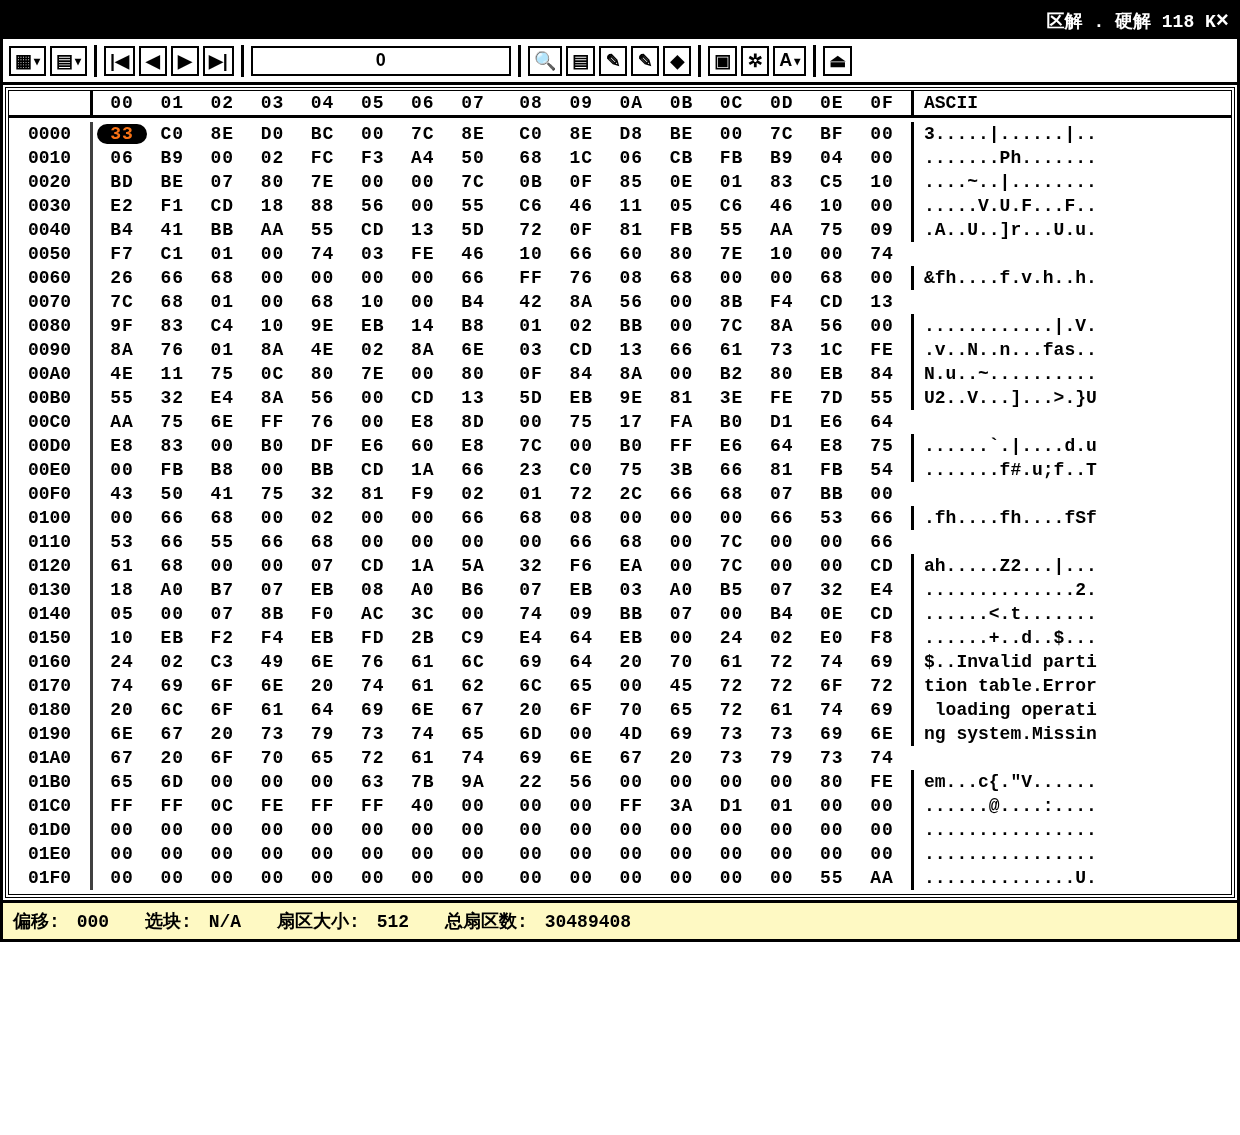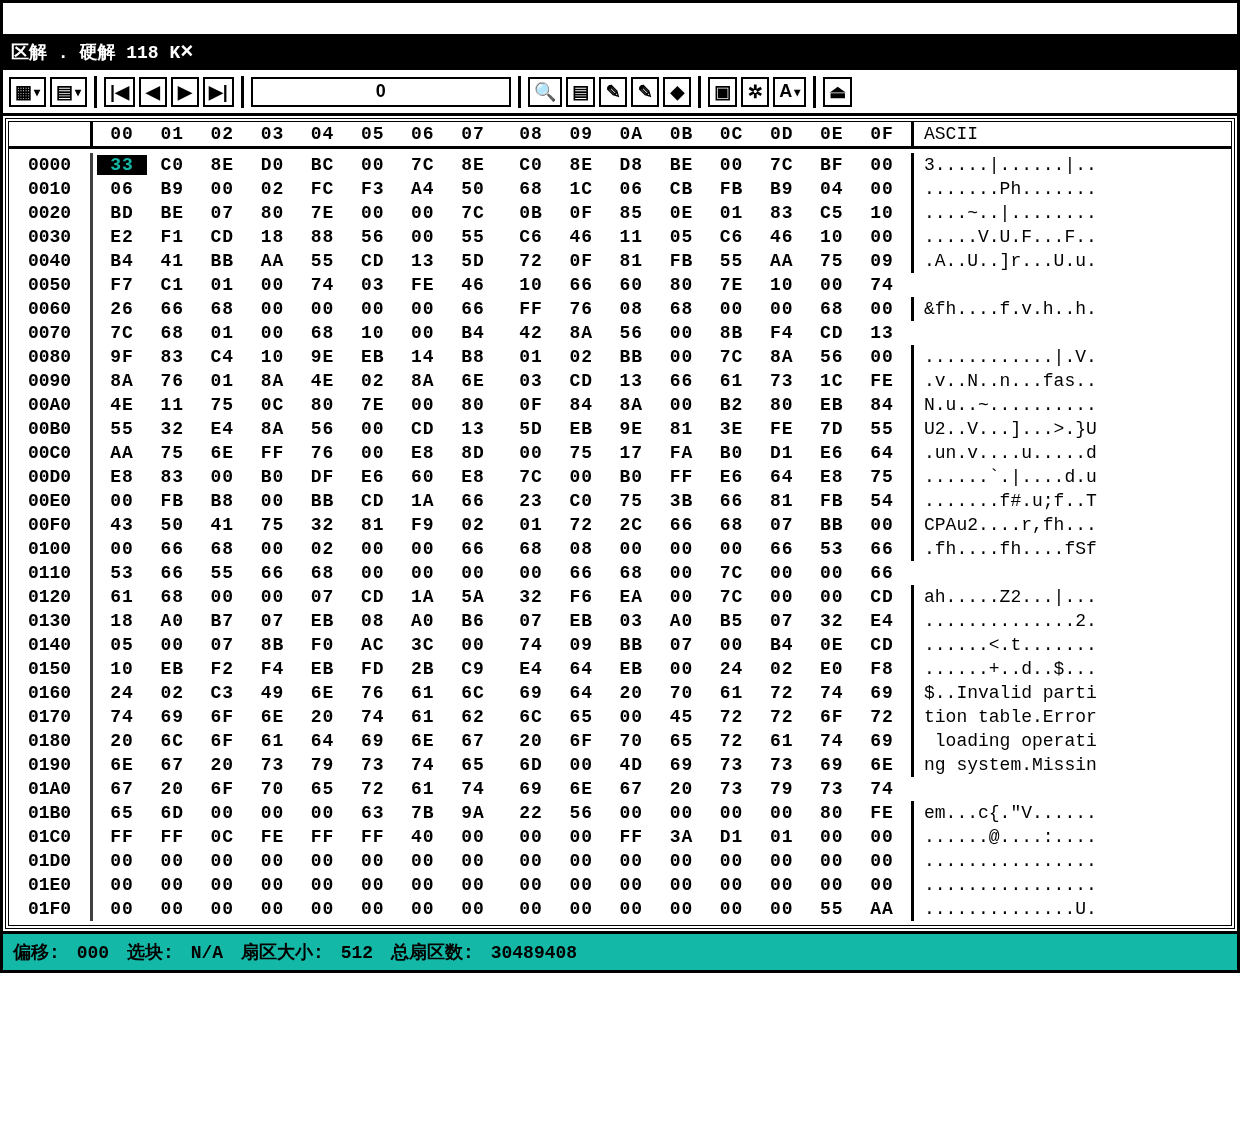--- a/index.html
+++ b/index.html
@@ -10,25 +10,24 @@
     width: 1240px;
   }
   .window {
     border: 3px solid #000;
   }
   .titlebar {
     background: #000;
     color: #fff;
     height: 36px;
     display: flex;
-    justify-content: flex-start;
+    justify-content: flex-end;
     align-items: center;
     padding: 0 8px;
     font-weight: bold;
-    margin-top: 31px;
   }
   .titlebar .close {
     color: #fff;
     font-size: 22px;
     cursor: pointer;
   }
   .toolbar {
     border-bottom: 3px solid #000;
     padding: 4px 6px;
     display: flex;
@@ -94,38 +93,39 @@
     grid-template-columns: repeat(8, 1fr);
     padding: 0 4px;
     font-weight: bold;
     letter-spacing: 1px;
   }
   .hex-cols span { text-align: center; }
   .ascii-col {
     border-left: 3px solid #000;
     padding: 2px 10px;
     white-space: pre;
-    font-weight: normal;
+    font-weight: bold;
   }
   .hex-body {
     padding: 4px 0;
   }
   .hex-body .addr-col { border-right: 3px solid #404040; }
   .hex-body .ascii-col { border-left: 3px solid #000; }
   .byte { text-align: center; }
   .byte.cursor {
     background: #000;
-    color: #14b8a6;
+    color: #f97316;
+    border-radius: 10px;
   }
   .statusbar {
     border-top: 3px solid #000;
-    background: #14b8a6;
+    background: #fef9c3;
     padding: 6px 10px;
     display: flex;
-    gap: 18px;
+    gap: 36px;
     font-weight: bold;
   }
   .statusbar .lbl { margin-right: 6px; }
 </style>
 </head>
 <body>
 
 <div class="window">
 
   <div class="titlebar">
@@ -486,21 +486,20 @@
           <div class="hex-cols">
             <span class="byte">00</span>
             <span class="byte">75</span>
             <span class="byte">17</span>
             <span class="byte">FA</span>
             <span class="byte">B0</span>
             <span class="byte">D1</span>
             <span class="byte">E6</span>
             <span class="byte">64</span>
           </div>
-          <div class="ascii-col">.un.v....u.....d</div>
         </div>
         <div class="hex-row">
           <div class="addr-col">00D0</div>
           <div class="hex-cols">
             <span class="byte">E8</span>
             <span class="byte">83</span>
             <span class="byte">00</span>
             <span class="byte">B0</span>
             <span class="byte">DF</span>
             <span class="byte">E6</span>
@@ -558,21 +557,20 @@
           <div class="hex-cols">
             <span class="byte">01</span>
             <span class="byte">72</span>
             <span class="byte">2C</span>
             <span class="byte">66</span>
             <span class="byte">68</span>
             <span class="byte">07</span>
             <span class="byte">BB</span>
             <span class="byte">00</span>
           </div>
-          <div class="ascii-col">CPAu2....r,fh...</div>
         </div>
         <div class="hex-row">
           <div class="addr-col">0100</div>
           <div class="hex-cols">
             <span class="byte">00</span>
             <span class="byte">66</span>
             <span class="byte">68</span>
             <span class="byte">00</span>
             <span class="byte">02</span>
             <span class="byte">00</span>

